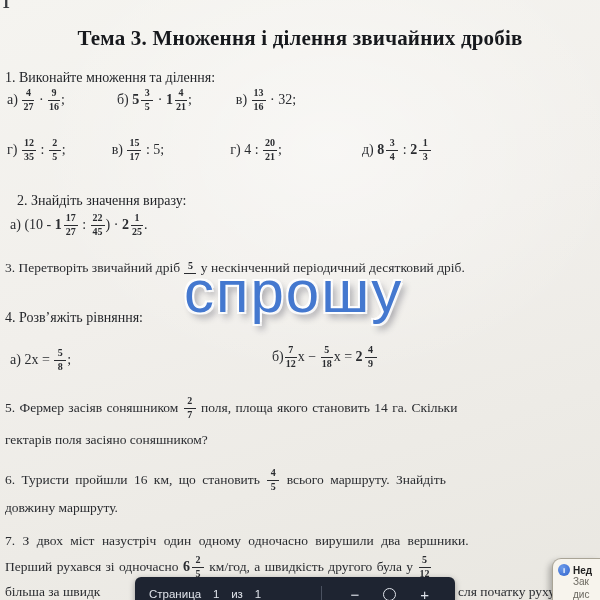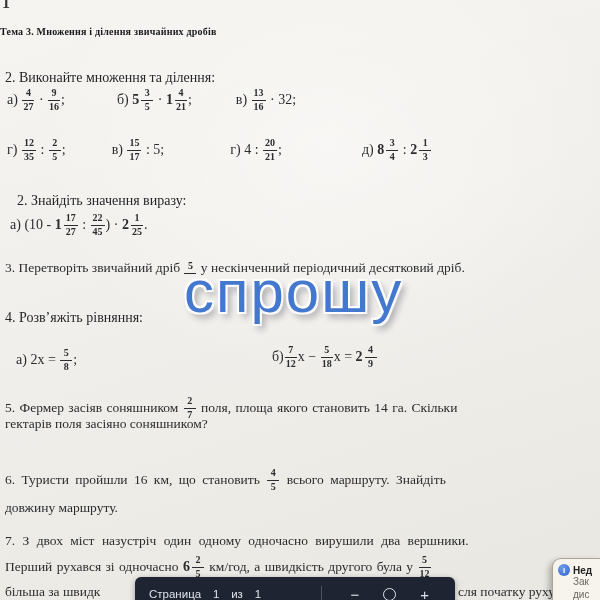--- a/index.html
+++ b/index.html
@@ -8,21 +8,21 @@
     background:linear-gradient(163deg,#f5f4f0 0%,#f1efeb 45%,#e9e7e1 100%);
     font-family:"Liberation Serif",serif;color:#2a2c30;
   }
   .sheet::after{
     content:"";position:absolute;inset:0;pointer-events:none;z-index:1;
     background:radial-gradient(90% 70% at 55% 25%, rgba(255,255,255,.45) 0%, rgba(255,255,255,0) 55%),
                radial-gradient(140% 120% at 50% 50%, rgba(0,0,0,0) 70%, rgba(90,85,75,.10) 100%);
   }
   .abs{position:absolute;z-index:2;}
   .corner-num{left:2px;top:-6px;font-size:16px;font-weight:bold;color:#3a3c40;}
-  .title{left:0;top:26px;width:100%;text-align:left;font-size:10px;font-weight:bold;color:#17191d;letter-spacing:.2px;margin:0;}
+  .title{left:0;top:26px;width:100%;text-align:center;font-size:21px;font-weight:bold;color:#17191d;letter-spacing:.2px;margin:0;}
   .heading{font-size:14px;color:#24262a;}
   .mline{display:flex;align-items:center;white-space:pre;font-size:14px;}
   .tline{font-size:13.5px;}
   .frac{display:inline-flex;flex-direction:column;align-items:center;line-height:1.05;font-size:10px;font-weight:700;margin:0 1px;}
   .frac .num{padding:0 2px 1px;border-bottom:1.3px solid #2a2c30;min-width:8px;text-align:center;}
   .frac .den{padding-top:1px;min-width:8px;text-align:center;}
   .mixed{display:inline-flex;align-items:center;}
   .mixed .whole{font-size:14px;font-weight:600;margin-right:1px;}
   .gap{display:inline-block;height:1px;}
   .watermark{
@@ -66,37 +66,37 @@
 </style>
 </head>
 <body>
 
 <div class="sheet">
 
   <div class="abs corner-num">1</div>
 
   <h1 class="abs title">Тема 3. Множення і ділення звичайних дробів</h1>
 
-  <div class="abs heading" style="left:5px;top:70px;">2. Виконайте множення та ділення:</div>
+  <div class="abs heading" style="left:5px;top:70px;">1. Виконайте множення та ділення:</div>
   <div class="abs mline" style="left:7px;top:88px;"><span>а) </span><span class="frac"><span class="num">4</span><span class="den">27</span></span><span> · </span><span class="frac"><span class="num">9</span><span class="den">16</span></span><span>;</span><span class="gap" style="width: 52px;"></span><span>б) </span><span class="mixed"><span class="whole">5</span><span class="frac"><span class="num">3</span><span class="den">5</span></span></span><span> · </span><span class="mixed"><span class="whole">1</span><span class="frac"><span class="num">4</span><span class="den">21</span></span></span><span>;</span><span class="gap" style="width: 44px;"></span><span>в) </span><span class="frac"><span class="num">13</span><span class="den">16</span></span><span> · 32;</span></div>
   <div class="abs mline" style="left:7px;top:138px;"><span>г) </span><span class="frac"><span class="num">12</span><span class="den">35</span></span><span> : </span><span class="frac"><span class="num">2</span><span class="den">5</span></span><span>;</span><span class="gap" style="width: 46px;"></span><span>в) </span><span class="frac"><span class="num">15</span><span class="den">17</span></span><span> : 5;</span><span class="gap" style="width: 66px;"></span><span>г) 4 : </span><span class="frac"><span class="num">20</span><span class="den">21</span></span><span>;</span><span class="gap" style="width: 80px;"></span><span>д) </span><span class="mixed"><span class="whole">8</span><span class="frac"><span class="num">3</span><span class="den">4</span></span></span><span> : </span><span class="mixed"><span class="whole">2</span><span class="frac"><span class="num">1</span><span class="den">3</span></span></span></div>
 
   <div class="abs heading" style="left:5px;top:193px;margin-left:12px;">2. Знайдіть значення виразу:</div>
   <div class="abs mline" style="left:10px;top:213px;"><span>а) (10 - </span><span class="mixed"><span class="whole">1</span><span class="frac"><span class="num">17</span><span class="den">27</span></span></span><span> : </span><span class="frac"><span class="num">22</span><span class="den">45</span></span><span>) · </span><span class="mixed"><span class="whole">2</span><span class="frac"><span class="num">1</span><span class="den">25</span></span></span><span>.</span></div>
 
   <div class="abs mline" style="left:5px;top:260px;font-size:13.5px;"><span>3. Перетворіть звичайний дріб </span><span class="frac"><span class="num">5</span><span class="den"></span></span><span> у нескінченний періодичний десятковий дріб.</span></div>
 
   <div class="abs watermark" style="color: rgb(68, 120, 207);">спрошу</div>
 
   <div class="abs heading" style="left:5px;top:310px;">4. Розв’яжіть рівняння:</div>
-  <div class="abs mline" style="left:16px;top:348px;"><span>а) 2x = </span><span class="frac"><span class="num">5</span><span class="den">8</span></span><span>;</span></div>
+  <div class="abs mline" style="left:10px;top:348px;"><span>а) 2x = </span><span class="frac"><span class="num">5</span><span class="den">8</span></span><span>;</span></div>
   <div class="abs mline" style="left:272px;top:345px;"><span>б)</span><span class="frac"><span class="num">7</span><span class="den">12</span></span><span>x − </span><span class="frac"><span class="num">5</span><span class="den">18</span></span><span>x = </span><span class="mixed"><span class="whole">2</span><span class="frac"><span class="num">4</span><span class="den">9</span></span></span></div>
 
   <div class="abs mline ws1" style="left:5px;top:396px;font-size:13.5px;"><span>5. Фермер засіяв соняшником </span><span class="frac"><span class="num">2</span><span class="den">7</span></span><span> поля, площа якого становить 14 га. Скільки</span></div>
-  <div class="abs tline" style="left:5px;top:416px;">гектарів поля засіяно соняшником?</div>
+  <div class="abs tline" style="left:5px;top:432px;">гектарів поля засіяно соняшником?</div>
 
   <div class="abs mline ws3" style="left:5px;top:468px;font-size:13.5px;"><span>6. Туристи пройшли 16 км, що становить </span><span class="frac"><span class="num">4</span><span class="den">5</span></span><span> всього маршруту. Знайдіть</span></div>
   <div class="abs tline" style="left:5px;top:500px;">довжину маршруту.</div>
 
   <div class="abs tline ws4" style="left:5px;top:533px;text-align:center;">7. З двох міст назустріч один одному одночасно вирушили два вершники.</div>
   <div class="abs mline ws1" style="left:5px;top:555px;font-size:13.5px;"><span>Перший рухався зі одночасно </span><span class="mixed"><span class="whole">6</span><span class="frac"><span class="num">2</span><span class="den">5</span></span></span><span> км/год, а швидкість другого була у </span><span class="frac"><span class="num">5</span><span class="den">12</span></span></div>
   <div class="abs tline" style="left:5px;top:584px;">більша за швидк</div>
   <div class="abs tline" style="left:458px;top:584px;">сля початку руху в</div>
 
   <div class="abs toolbar">

